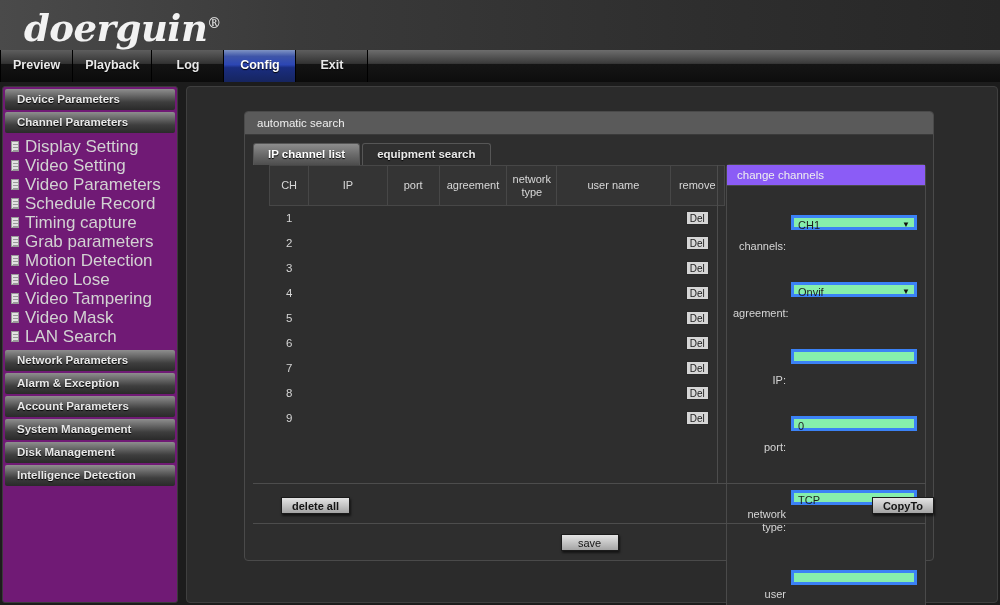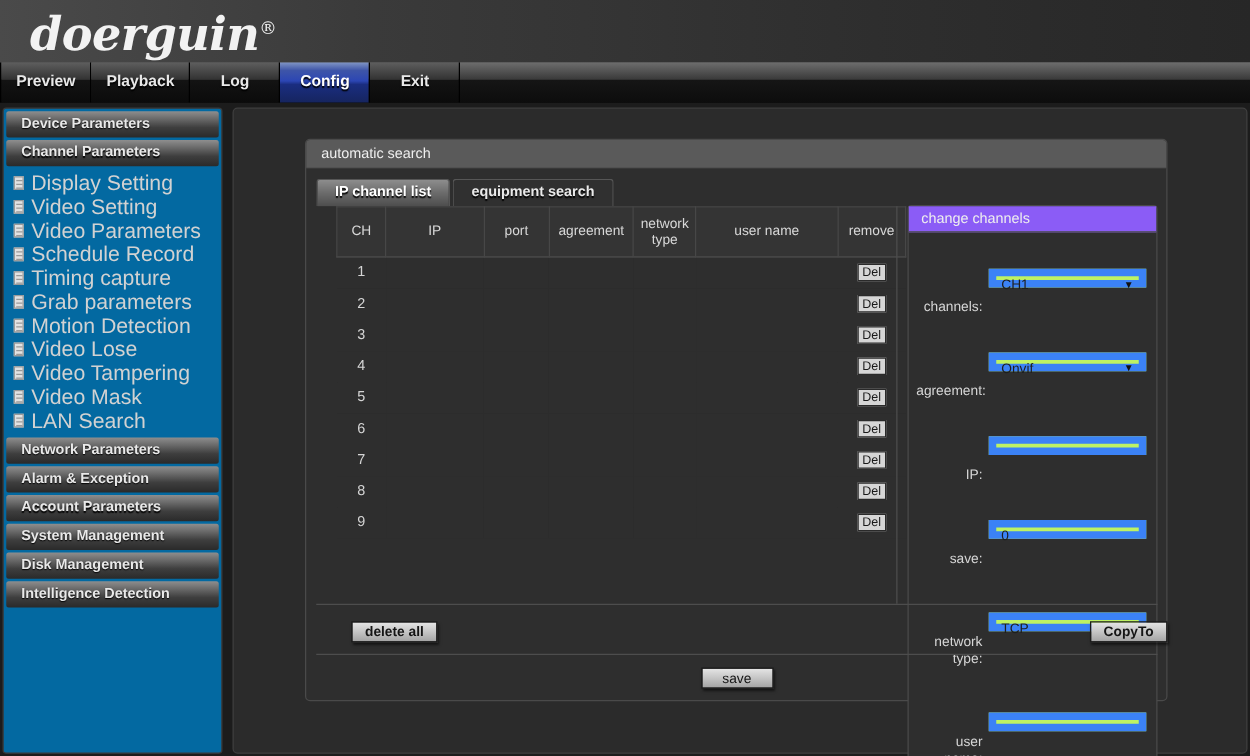--- a/index.html
+++ b/index.html
@@ -45,21 +45,21 @@
     color: #fff;
   }
   #navfill {
     flex: 1; height: 32px;
     background: linear-gradient(to bottom, #6d6d6d 0%, #3a3a3a 42%, #151515 44%, #0d0d0d 100%);
   }
 
   
   #sidebar {
     position: absolute; left: 2px; top: 86px; width: 176px; height: 517px;
-    background: #0369a1;
+    background: #701a75;
     border: 1px solid #3a3a3a; border-radius: 3px;
   }
   .side-group {
     height: 21px; line-height: 20px;
     margin: 0 2px 2px 2px;
     padding-left: 12px;
     color: #e9e9e9; font-size: 11.5px; font-weight: bold;
     background: linear-gradient(to bottom, #8e8e8e 0%, #6b6b6b 28%, #3e3e3e 62%, #2a2a2a 100%);
     border-radius: 2px;
     text-shadow: 0 1px 1px #000;
@@ -173,22 +173,22 @@
   .frow {
     display: flex; align-items: center;
     margin: 6px 8px 0 6px;
   }
   .flabel {
     width: 58px; text-align: right; padding-right: 5px;
     color: #d6d6d6; font-size: 11px; line-height: 13px; margin-top: 48px;
   }
   .finput, .fselect {
     flex: 1; height: 15px;
-    background: #bef264;
-    border: 6px solid #3b82f6;
+    background: #86efac;
+    border: 3px solid #3b82f6;
     color: #1e1e1e; font-size: 11px;
     padding: 0 4px; line-height: 14px;
     font-family: "Liberation Sans", sans-serif;
   }
   .fselect { position: relative; }
   .fselect .arw {
     position: absolute; right: 4px; top: 0;
     font-size: 8px; color: #111; line-height: 14px;
   }
 
@@ -427,21 +427,21 @@
             <span class="arw">▼</span>
           </div>
         </div>
 
         <div class="frow">
           <div class="flabel">IP:</div>
           <div class="finput"></div>
         </div>
 
         <div class="frow">
-          <div class="flabel">save:</div>
+          <div class="flabel">port:</div>
           <div class="finput">0</div>
         </div>
 
         <div class="frow">
           <div class="flabel">network type:</div>
           <div class="fselect">
             <span>TCP</span>
             <span class="arw">▼</span>
           </div>
         </div>

